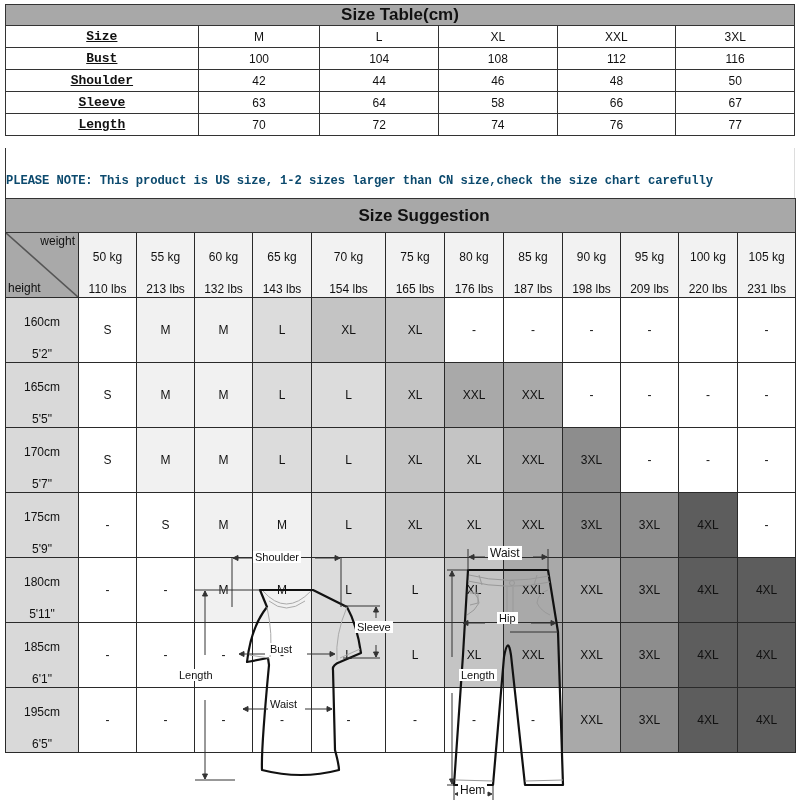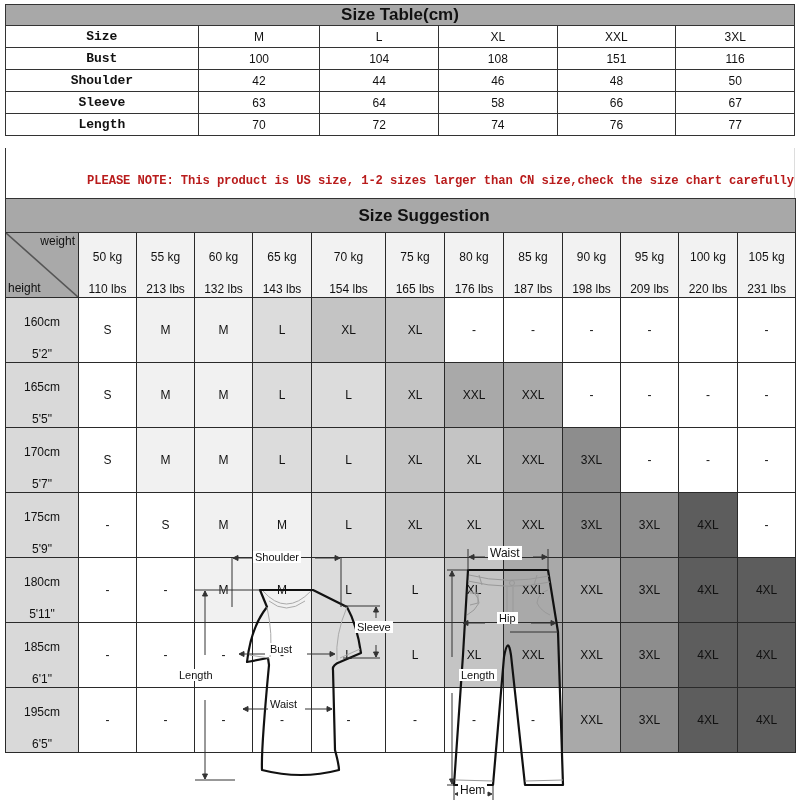--- a/index.html
+++ b/index.html
@@ -11,32 +11,32 @@
     position: absolute; left: 5px; top: 4px; width: 790px;
     border-collapse: collapse; table-layout: fixed;
   }
   #size-table td, #size-table th { border: 1px solid #333; text-align: center; }
   #size-table .title-row th {
     background: #a8a8a8; height: 18px; font-size: 17px; font-weight: bold;
     font-family: "Liberation Sans", sans-serif; border: 1px solid #333; margin-top: 40px;
   }
   #size-table td { height: 22px; font-size: 12px; }
   #size-table td.rowlabel {
-    font-family: "Liberation Mono", "DejaVu Sans Mono", monospace; font-weight: bold; font-size: 13px;
+    font-family: "Liberation Mono", "DejaVu Sans Mono", monospace; font-weight: bold; font-size: 13px; text-decoration: underline;
   }
 
   
   #note-box {
     position: absolute; left: 5px; top: 148px; width: 790px; height: 50px;
     border-left: 1px solid #333; border-right: 1px solid #ddd;
   }
   #note-text {
-    position: absolute; left: 0; right: 0; top: 26px; text-align: right;
+    position: absolute; left: 0; right: 0; top: 26px; text-align: left;
     font-family: "Liberation Mono", "DejaVu Sans Mono", monospace; font-weight: bold;
-    font-size: 12.2px; color: #b91c1c; white-space: nowrap; letter-spacing: -0.1px;
+    font-size: 12.2px; color: #0c4a6e; white-space: nowrap; letter-spacing: -0.1px;
   }
 
   
   #suggest-table {
     position: absolute; left: 5px; top: 198px; width: 790px;
     border-collapse: collapse; table-layout: fixed;
   }
   #suggest-table th, #suggest-table td { border: 1px solid #2a2a2a; text-align: center; }
   #suggest-table .title-row th {
     background: #a8a8a8; height: 34px; font-size: 17px; font-weight: bold; border: 1px solid #333; padding-left: 47px;
@@ -93,21 +93,21 @@
     <td>L</td>
     <td>XL</td>
     <td>XXL</td>
     <td>3XL</td>
   </tr>
   <tr>
     <td class="rowlabel">Bust</td>
     <td>100</td>
     <td>104</td>
     <td>108</td>
-    <td>151</td>
+    <td>112</td>
     <td>116</td>
   </tr>
   <tr>
     <td class="rowlabel">Shoulder</td>
     <td>42</td>
     <td>44</td>
     <td>46</td>
     <td>48</td>
     <td>50</td>
   </tr>

